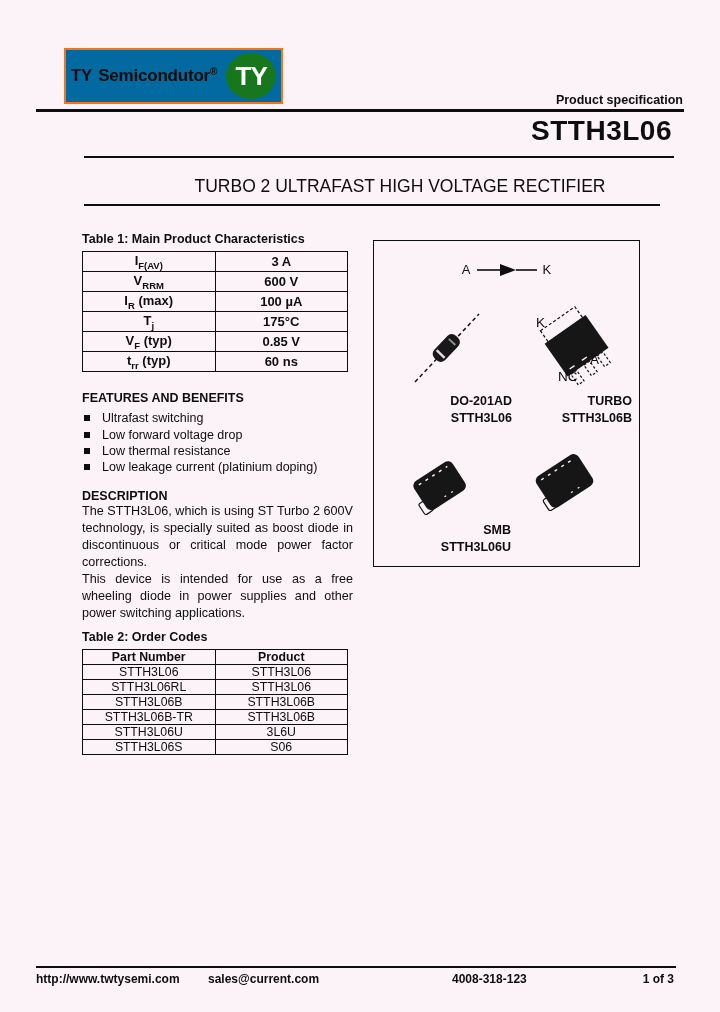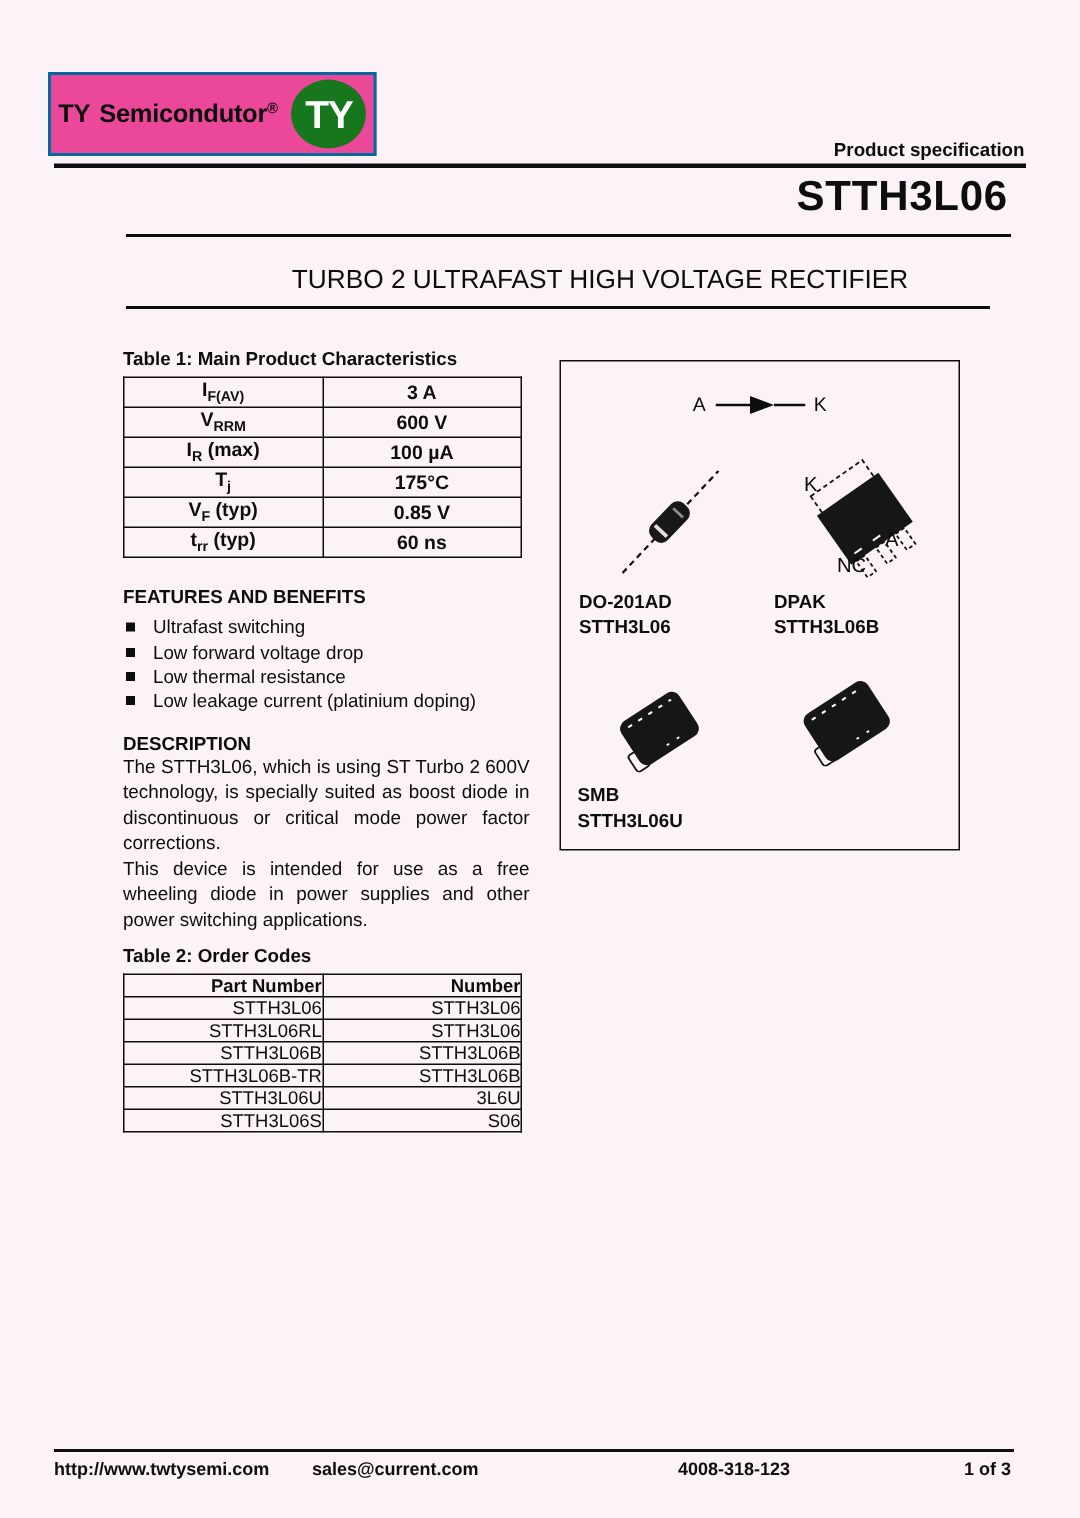--- a/index.html
+++ b/index.html
@@ -4,22 +4,22 @@
 <style>
   html,body{margin:0;padding:0;}
   body{
     width:720px;height:1012px;position:relative;overflow:hidden;
     background:#fcf3f8;color:#0d0d0d;
     font-family:"Liberation Sans", sans-serif;
   }
   .rule{position:absolute;background:#0d0d0d;}
 
   
-  .logo-box{position:absolute;left:32px;top:48px;width:215px;height:52px;
-    background:#ec4899;border:2px solid #0369a1;display:flex;align-items:center;
+  .logo-box{position:absolute;left:64px;top:48px;width:215px;height:52px;
+    background:#0369a1;border:2px solid #f97316;display:flex;align-items:center;
     justify-content:center;gap:9px;}
   .brand{font-size:17px;font-weight:bold;letter-spacing:-0.2px;white-space:nowrap;}
   .brand .sp{display:inline-block;width:6px;}
   .brand-reg{font-size:10px;position:relative;top:-6px;font-weight:bold;}
   .logo-badge{width:50px;height:46px;border-radius:50%;background:#17771c;color:#fff;
     display:flex;align-items:center;justify-content:center;font-size:26px;font-weight:bold;
     letter-spacing:-1px;}
   .product-spec{position:absolute;top:93px;right:37px;font-size:12.5px;font-weight:bold;}
   .rule-thick{top:109px;left:36px;width:648px;height:3px;}
   .part-title{position:absolute;top:115px;right:48px;font-size:28px;font-weight:bold;letter-spacing:0.5px;}
@@ -41,33 +41,33 @@
   .feat-item{display:flex;align-items:center;height:16.4px;}
   .bullet{width:6px;height:6px;background:#0d0d0d;margin-right:12px;flex:0 0 auto;}
 
   
   .desc{position:absolute;left:82px;top:503px;width:271px;font-size:12.6px;
     line-height:17px;text-align:justify;}
   .desc p{margin:0;}
 
   
   .t2{position:absolute;left:82px;top:649px;width:266px;border-collapse:collapse;font-size:12.3px;}
-  .t2 th,.t2 td{border:1.5px solid #0d0d0d;height:13.6px;text-align:right;padding:0;width:50%;}
+  .t2 th,.t2 td{border:1.5px solid #0d0d0d;height:13.6px;text-align:center;padding:0;width:50%;}
   .t2 th{font-weight:bold;}
 
   
   .pkg-box{position:absolute;left:373px;top:240px;width:265px;height:325px;
     border:1.5px solid #0d0d0d;}
   .diode-symbol{position:absolute;top:21px;left:0;width:100%;display:flex;
     justify-content:center;align-items:center;gap:6px;font-size:13px;}
   .pin{position:absolute;font-size:13.5px;}
   .pin-k{left:162px;top:74px;}
   .pin-a{left:216px;top:111px;}
   .pin-nc{left:184px;top:128px;}
-  .cap{position:absolute;text-align:left;font-size:12.5px;font-weight:bold;line-height:17px;}
+  .cap{position:absolute;text-align:right;font-size:12.5px;font-weight:bold;line-height:17px;}
   .cap1{left:12px;top:152px;width:126px;}
   .cap2{left:142px;top:152px;width:116px;}
   .cap3{left:11px;top:281px;width:126px;}
   .cap4{left:135px;top:281px;width:120px;}
   .do201{position:absolute;left:36px;top:68px;}
   .dpak{position:absolute;left:150px;top:60px;}
   .smb{position:absolute;left:34px;top:218px;}
   .smc{position:absolute;left:158px;top:212px;}
 
   
@@ -151,21 +151,21 @@
   <div class="desc">
     <p>The STTH3L06, which is using ST Turbo 2 600V technology, is specially suited as boost diode in discontinuous or critical mode power factor corrections.</p>
     <p>This device is intended for use as a free wheeling diode in power supplies and other power switching applications.</p>
   </div>
 
   <div class="sec-title" style="top:630px;">Table 2: Order Codes</div>
   <table class="t2">
     <tbody>
         <tr>
       <th>Part Number</th>
-      <th>Number</th>
+      <th>Product</th>
     </tr>
     <tr>
           <td>STTH3L06</td>
           <td>STTH3L06</td>
         </tr>
     <tr>
           <td>STTH3L06RL</td>
           <td>STTH3L06</td>
         </tr>
     <tr>
@@ -221,21 +221,21 @@
     </svg>
     <span class="pin pin-k">K</span>
     <span class="pin pin-a">A</span>
     <span class="pin pin-nc">NC</span>
 
     <div class="cap cap1">
       <div>DO-201AD</div>
       <div>STTH3L06</div>
     </div>
     <div class="cap cap2">
-      <div>DPAK</div>
+      <div>TURBO</div>
       <div>STTH3L06B</div>
     </div>
 
     <svg class="smb" width="70" height="56">
       <g transform="rotate(-33 33 27)">
         <rect x="4" y="30" width="10" height="13" rx="2" fill="#fcf3f8" stroke="#111" stroke-width="1.2"></rect>
         <rect x="9" y="9" width="46" height="34" rx="6" fill="#161616"></rect>
         <line x1="15" y1="14" x2="49" y2="14" stroke="#fcf3f8" stroke-width="1.4" stroke-dasharray="3 5"></line>
         <line x1="30" y1="38" x2="42" y2="38" stroke="#fcf3f8" stroke-width="1.2" stroke-dasharray="2 6"></line>
       </g>

